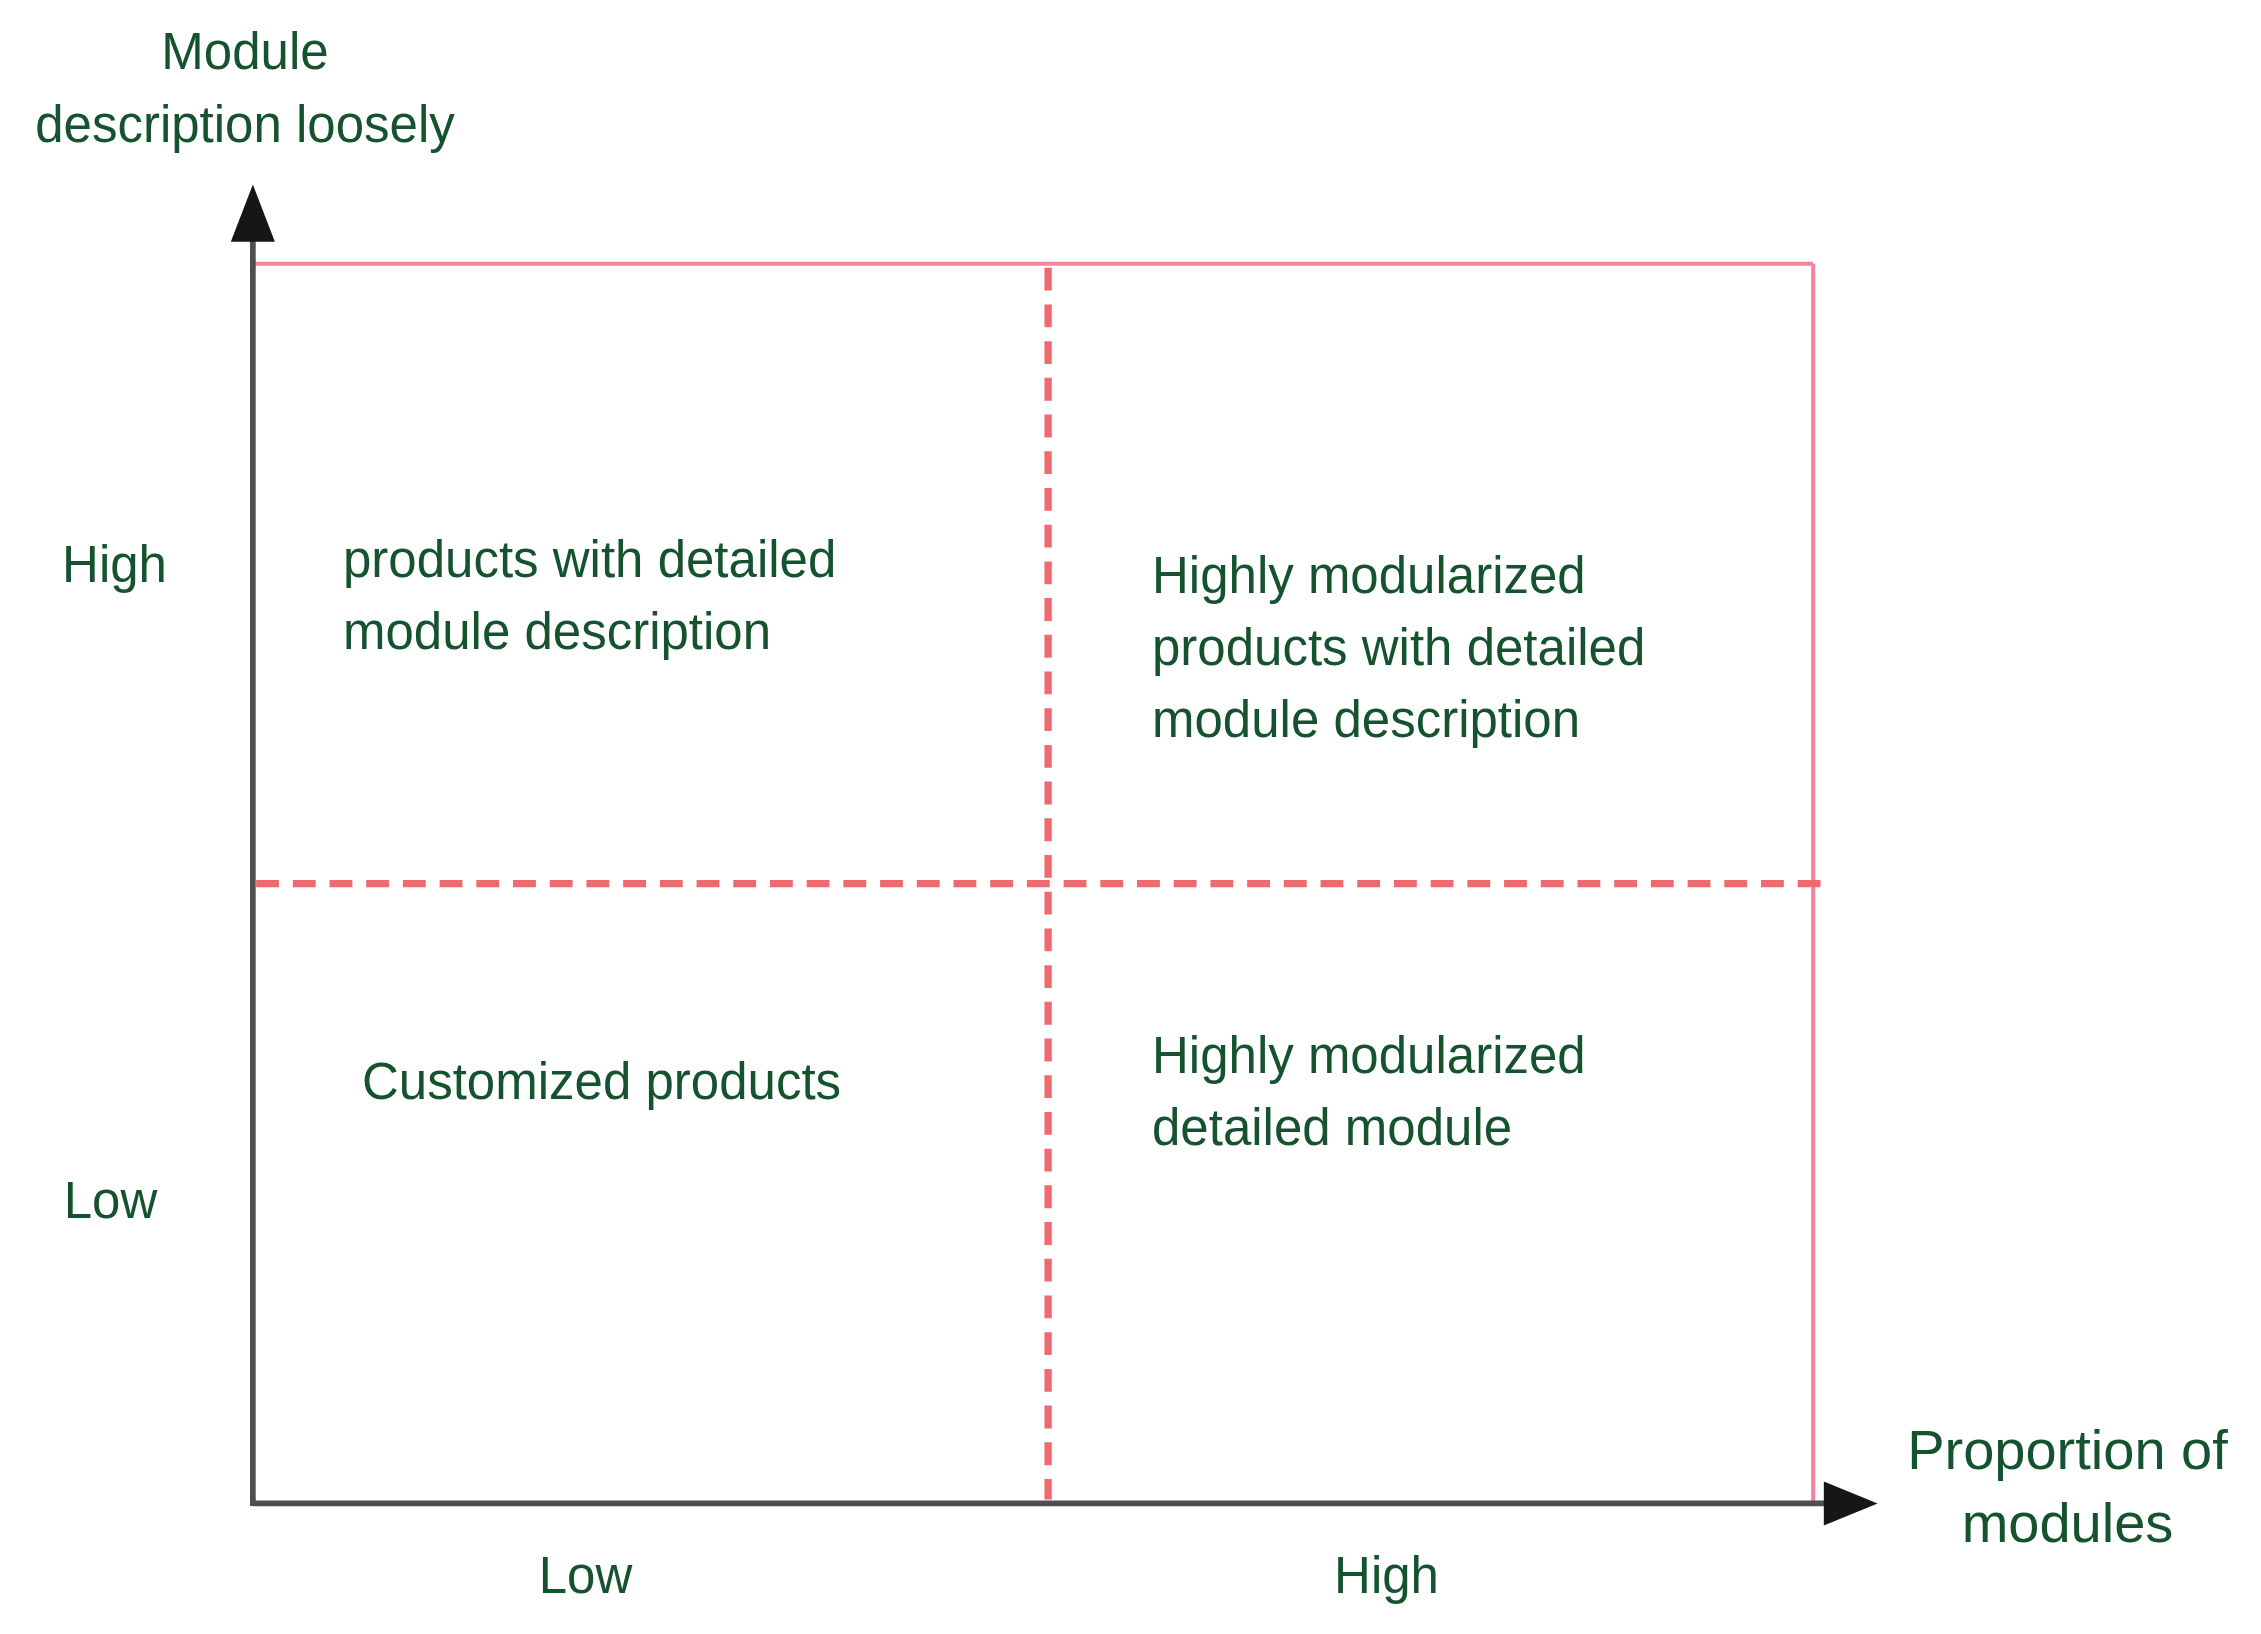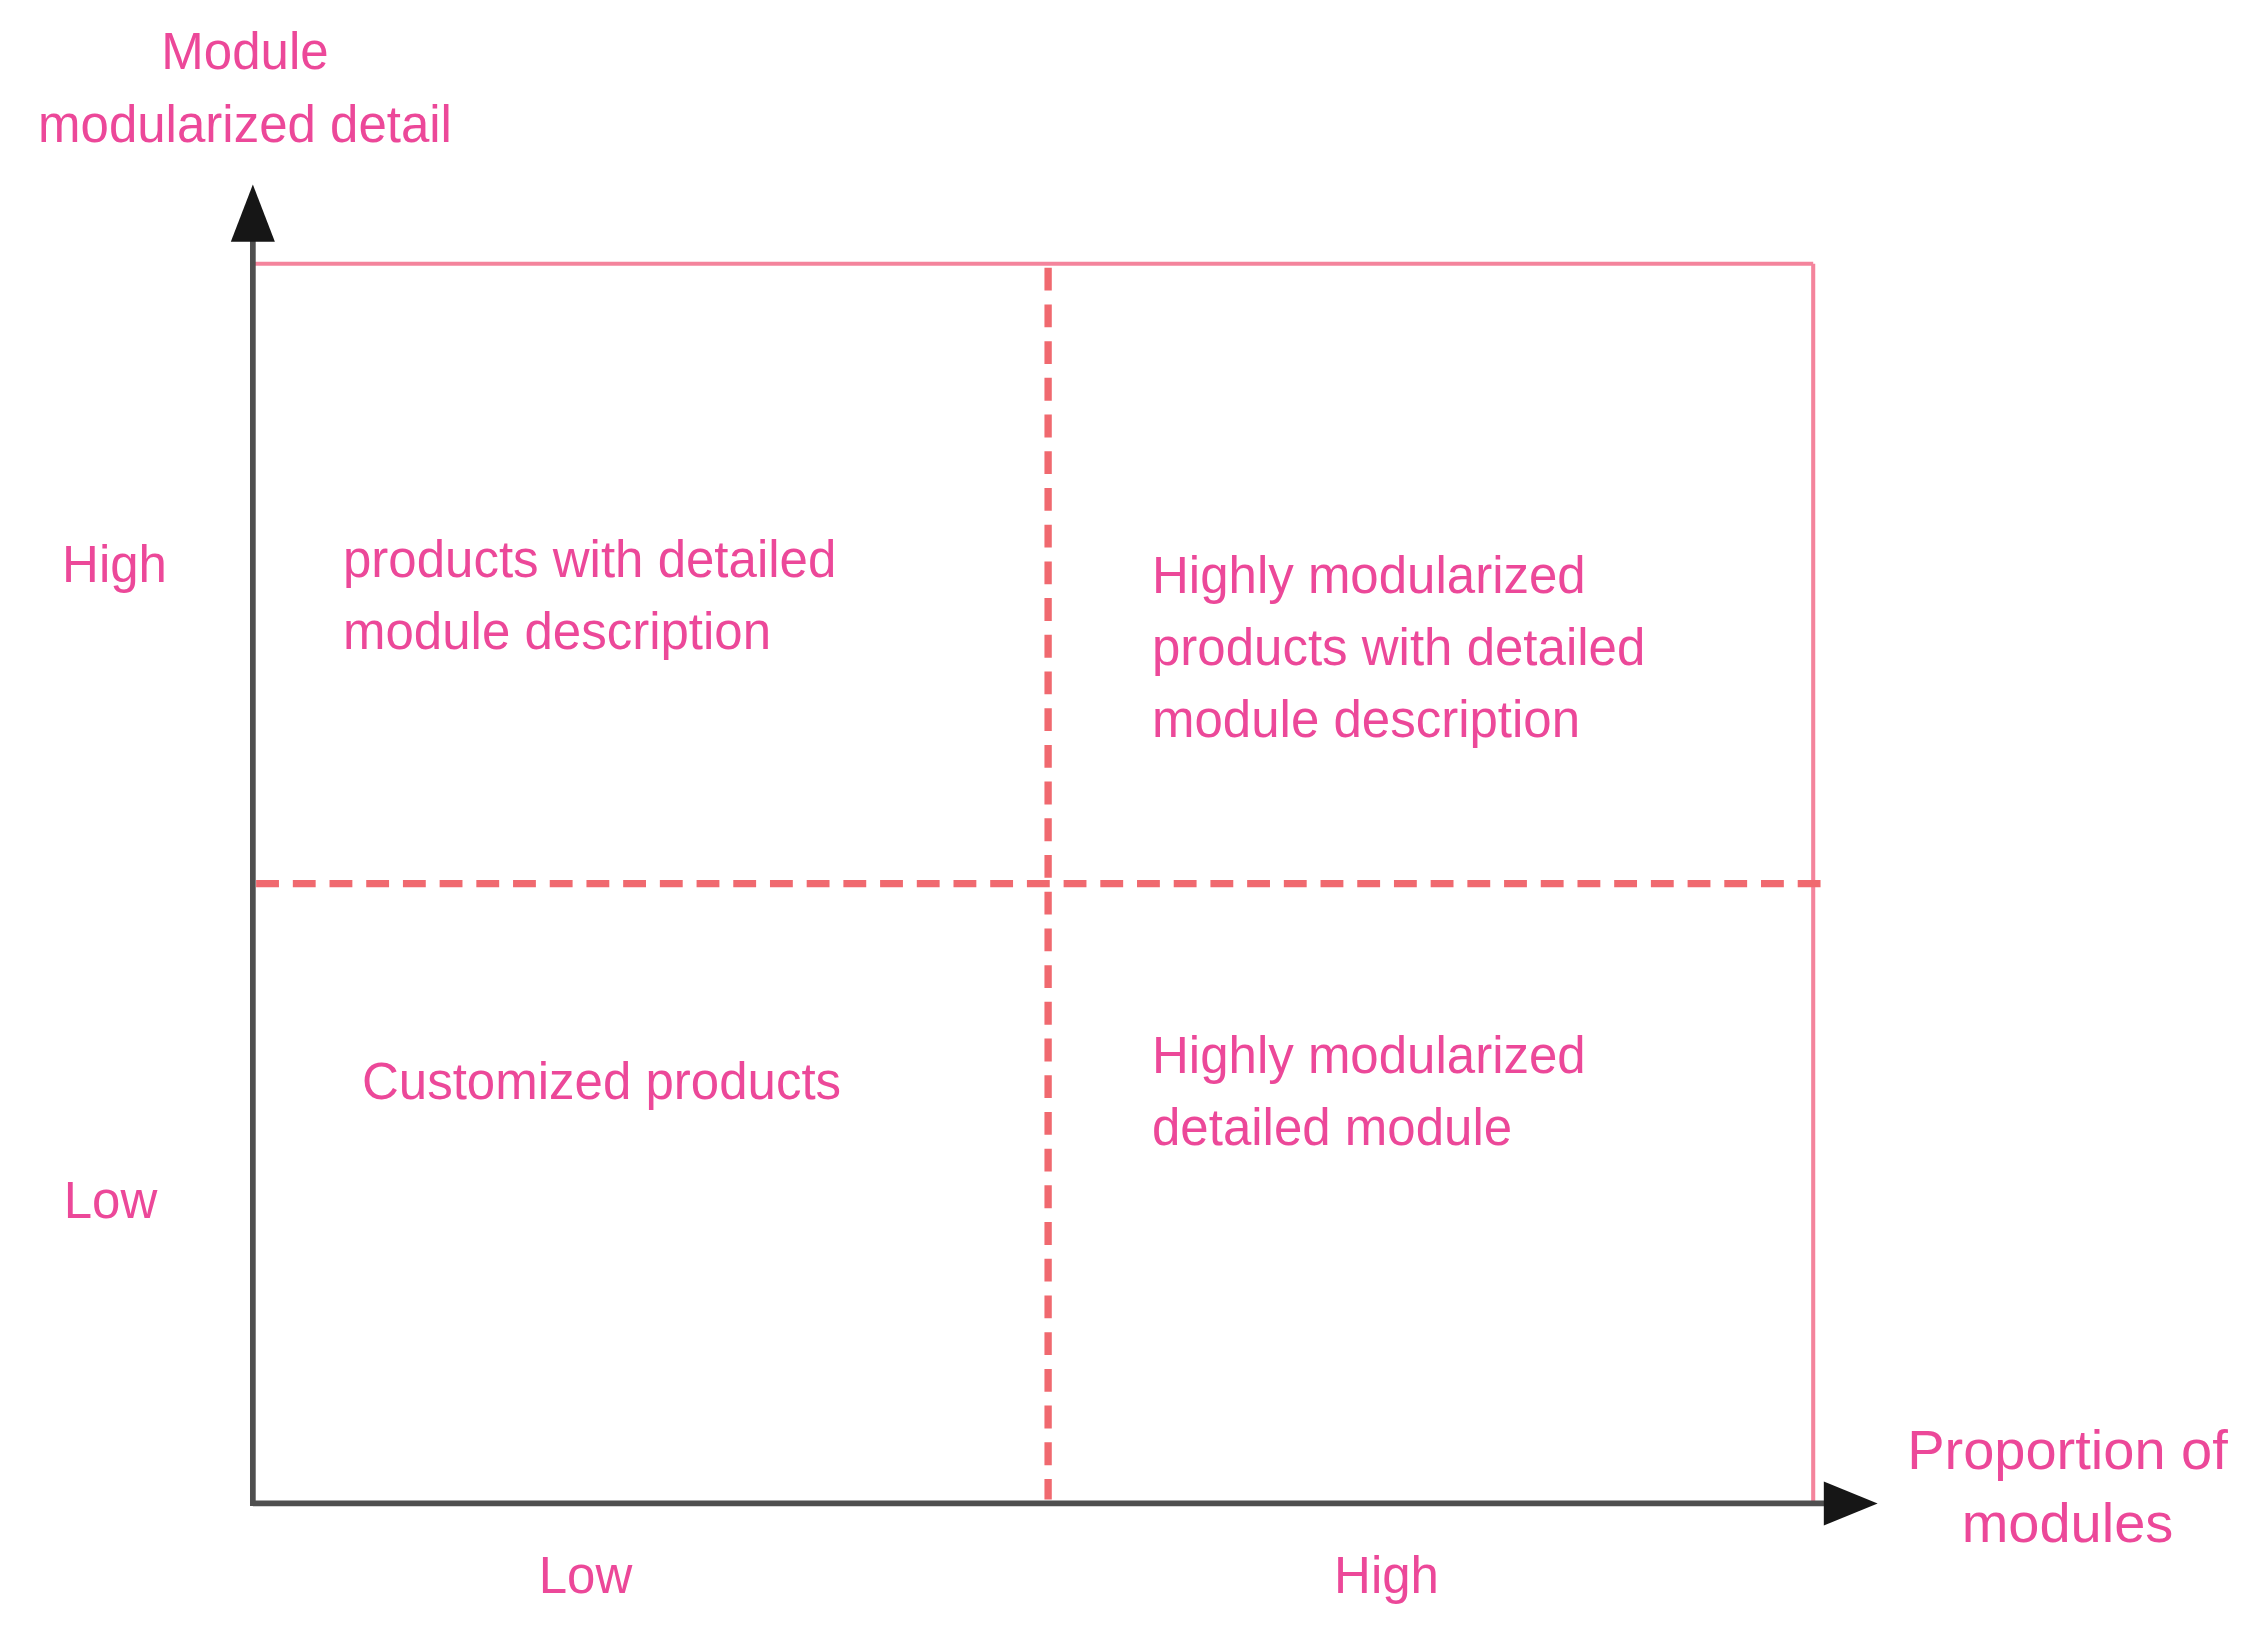--- a/index.html
+++ b/index.html
@@ -21,21 +21,21 @@
   }
   .layer {
     position: absolute;
     left: 0;
     top: 0;
   }
   .txt {
     position: absolute;
     font-size: 51px;
     line-height: 72px;
-    color: #ec4899;
+    color: #14532d;
     white-space: nowrap;
   }
   .txt span { display: block; }
   .center { text-align: center; }
   .axis-title {
     line-height: 73px;
   }
 </style>
 </head>
 <body>
@@ -52,21 +52,21 @@
 
     <line x1="310" y1="252" x2="310" y2="1846" stroke-width="7" stroke="#4f4f4f"></line>
     <polygon points="310,226 283,296 337,296" fill="#161616"></polygon>
 
     <line x1="310" y1="1843" x2="2252" y2="1843" stroke-width="7" stroke="#4f4f4f"></line>
     <polygon points="2302,1843 2236,1816 2236,1870" fill="#161616"></polygon>
   </svg>
 
   <div class="txt center axis-title" style="left:24.5px; top:14.7px; width:441px;">
     <span>Module</span>
-    <span>modularized detail</span>
+    <span>description loosely</span>
   </div>
 
   <div class="txt center" style="left:49px; top:529px; width:131px;">High</div>
   <div class="txt center" style="left:45px; top:1165px; width:131px;">Low</div>
 
   <div class="txt" style="left:343px; top:524px;">
     <span>products with detailed</span>
     <span>module description</span>
   </div>
 

